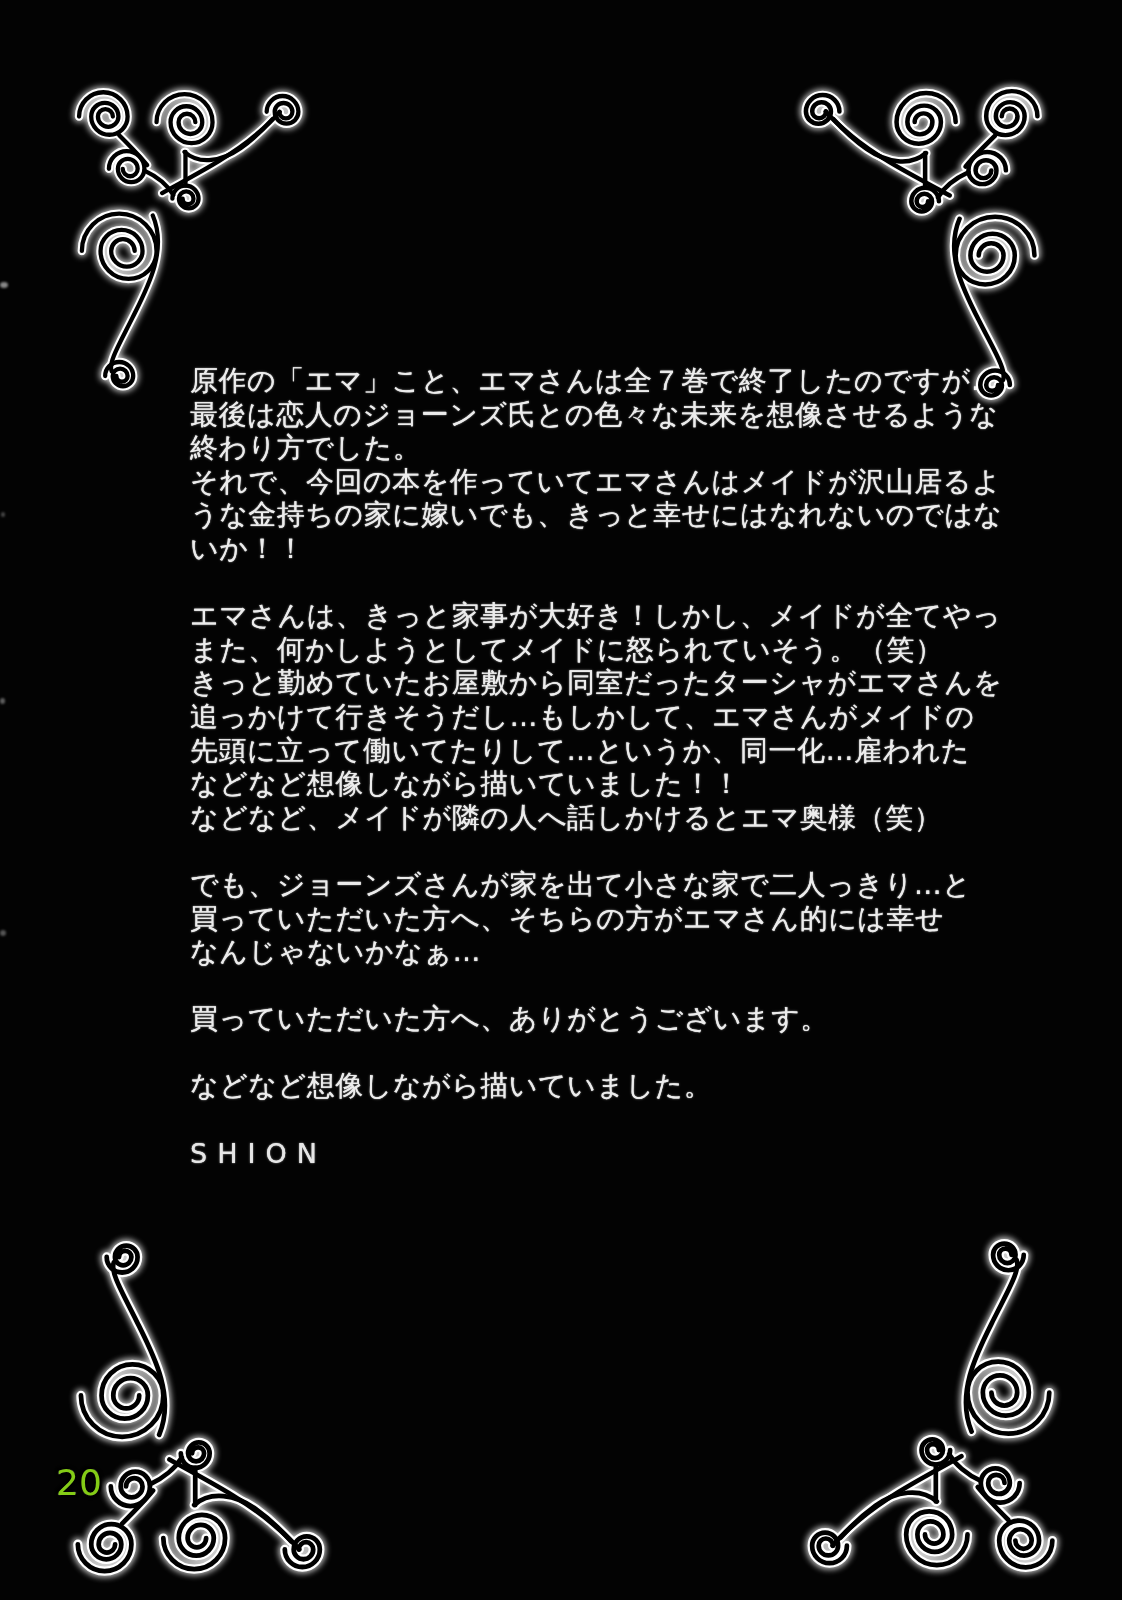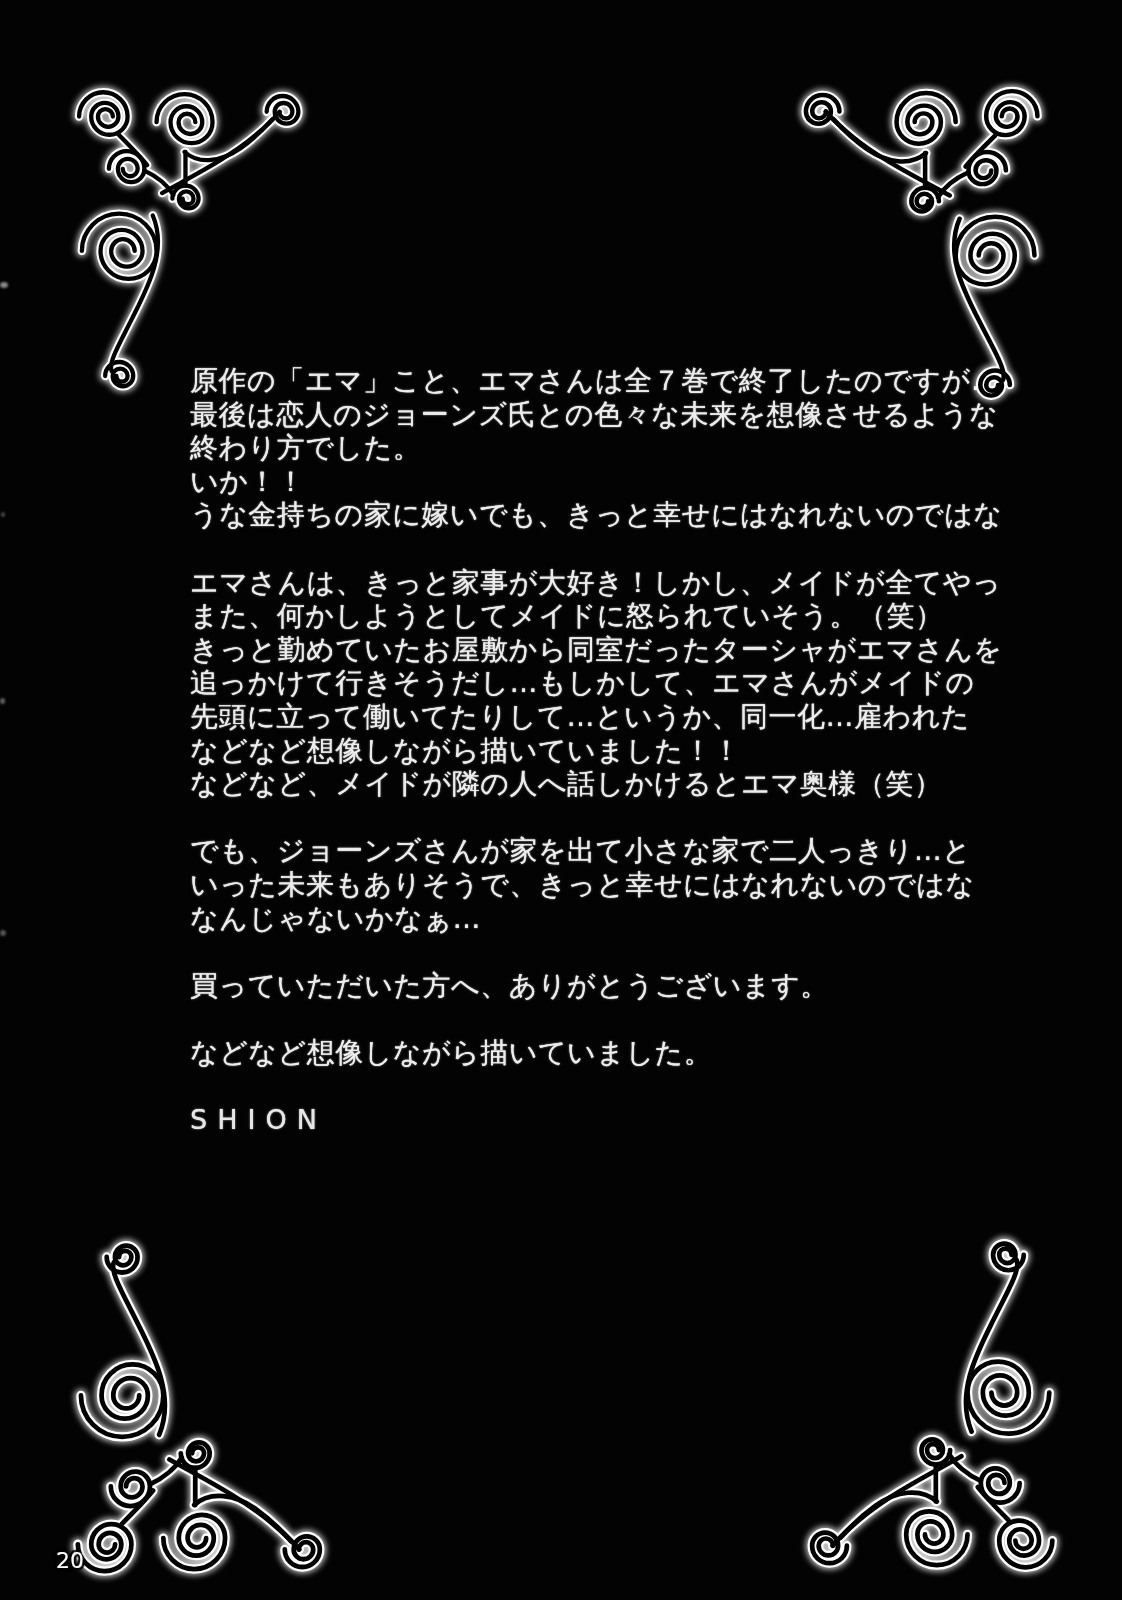--- a/index.html
+++ b/index.html
@@ -27,23 +27,23 @@
   .para { margin: 0 0 33.6px 0; }
   .line { white-space: nowrap; }
   .signature {
     margin-top: 12px;
     font-size: 27px;
     letter-spacing: 10px;
     color: #e6e6e6;
   }
   .pagenum {
     position: absolute;
-    left: 56px; top: 1548px;
-    font-size: 22px;
-    color: #ffffff;
+    left: 56px; top: 1462px;
+    font-size: 36px;
+    color: #84cc16;
     z-index: 6;
     text-shadow: 0 0 4px #000, 2px 2px 1px #000, -2px -2px 1px #000, 0 0 1px #fff;
   }
   
   .orn { position: absolute; z-index: 2; }
   .orn svg { display: block; width: 100%; height: 100%; overflow: visible; }
   .o-tl { left: 52px;  top: 68px;   width: 252px; height: 336px; }
   .o-tr { left: 800px; top: 66px;   width: 266px; height: 348px; transform: scaleX(-1); }
   .o-bl { left: 48px;  top: 1226px; width: 278px; height: 372px; transform: scaleY(-1); }
   .o-br { left: 806px; top: 1224px; width: 276px; height: 370px; transform: scale(-1,-1); }
@@ -123,35 +123,36 @@
       <use href="#flourish" class="fl-white"></use>
       <use href="#flourish" class="fl-core"></use>
     </svg>
   </div>
 
   <div class="textblock">
     <div class="para">
       <div class="line">原作の「エマ」こと、エマさんは全７巻で終了したのですが…</div>
       <div class="line">最後は恋人のジョーンズ氏との色々な未来を想像させるような</div>
       <div class="line">終わり方でした。</div>
+      <div class="line">それで、今回の本を作っていてエマさんはメイドが沢山居るよ</div>
+      <div class="line">うな金持ちの家に嫁いでも、きっと幸せにはなれないのではな</div>
       <div class="line">いか！！</div>
-      <div class="line">うな金持ちの家に嫁いでも、きっと幸せにはなれないのではな</div>
     </div>
     <div class="para">
       <div class="line">エマさんは、きっと家事が大好き！しかし、メイドが全てやっ</div>
       <div class="line">また、何かしようとしてメイドに怒られていそう。（笑）</div>
       <div class="line">きっと勤めていたお屋敷から同室だったターシャがエマさんを</div>
       <div class="line">追っかけて行きそうだし…もしかして、エマさんがメイドの</div>
       <div class="line">先頭に立って働いてたりして…というか、同一化…雇われた</div>
       <div class="line">などなど想像しながら描いていました！！</div>
       <div class="line">などなど、メイドが隣の人へ話しかけるとエマ奥様（笑）</div>
     </div>
     <div class="para">
       <div class="line">でも、ジョーンズさんが家を出て小さな家で二人っきり…と</div>
-      <div class="line">いった未来もありそうで、きっと幸せにはなれないのではな</div>
+      <div class="line">買っていただいた方へ、そちらの方がエマさん的には幸せ</div>
       <div class="line">なんじゃないかなぁ…</div>
     </div>
     <div class="para">
       <div class="line">買っていただいた方へ、ありがとうございます。</div>
     </div>
     <div class="para">
       <div class="line">などなど想像しながら描いていました。</div>
     </div>
     <div class="signature">SHION</div>
   </div>

